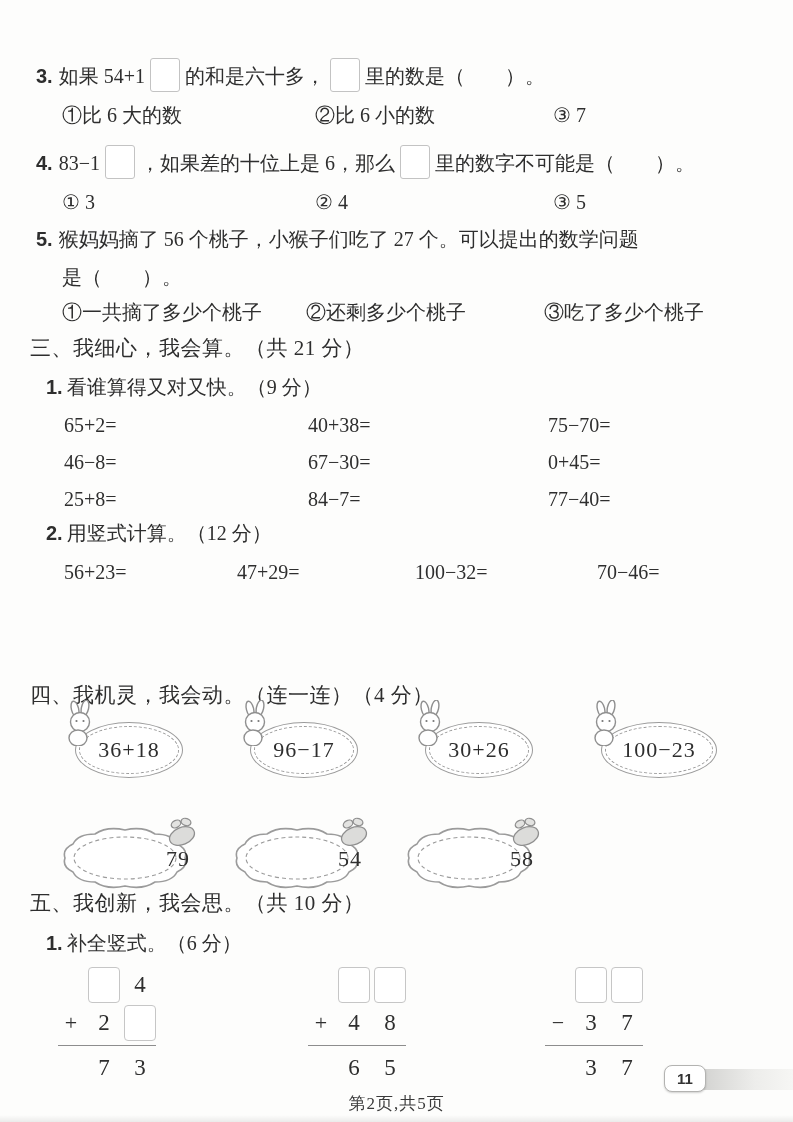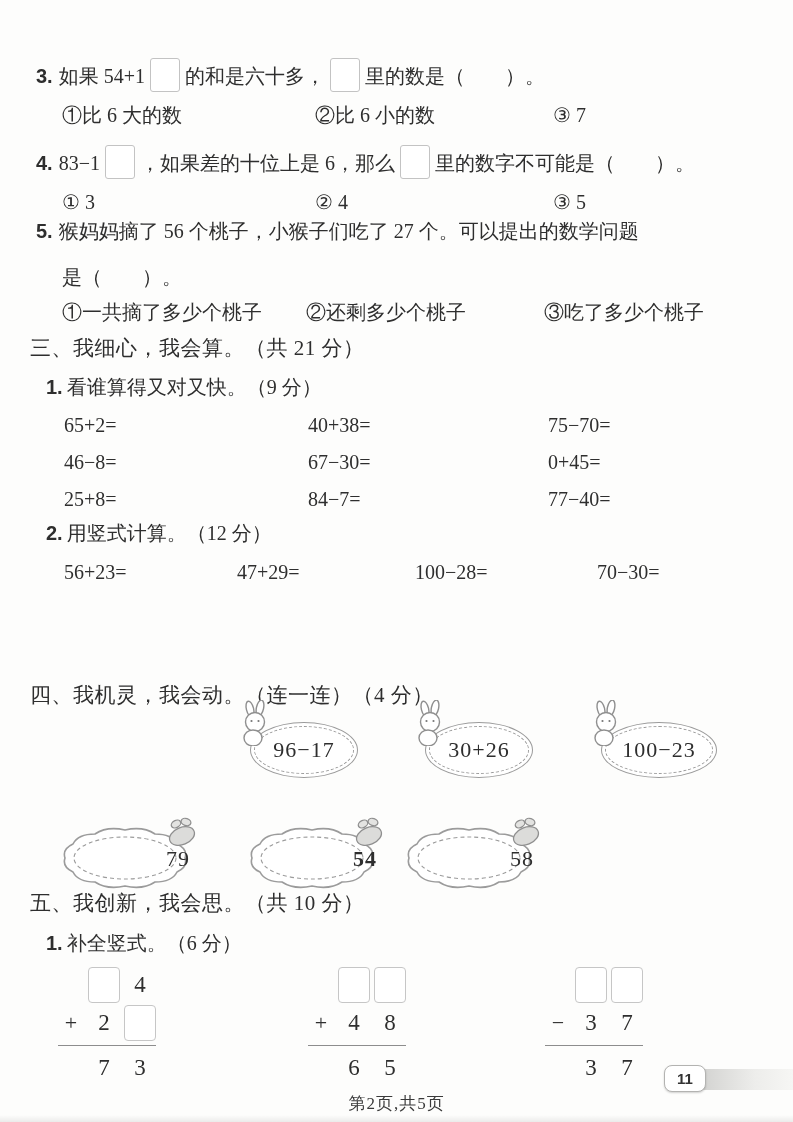--- a/index.html
+++ b/index.html
@@ -85,21 +85,21 @@
 
   <div class="line" style="left:36px; top:145px;">
     <span class="qnum">4.</span><span>83−1</span><span class="inbox"></span><span>，如果差的十位上是 6，那么</span><span class="inbox"></span><span>里的数字不可能是（　　）。</span>
   </div>
   <div class="row" style="top:187px;">
     <span style="left:62px">① 3</span>
     <span style="left:315px">② 4</span>
     <span style="left:553px">③ 5</span>
   </div>
 
-  <div class="line" style="left:36px; top:216px;">
+  <div class="line" style="left:36px; top:224px;">
     <span class="qnum">5.</span><span>猴妈妈摘了 56 个桃子，小猴子们吃了 27 个。可以提出的数学问题</span>
   </div>
   <div class="line" style="left:62px; top:262px;">
     <span>是（　　）。</span>
   </div>
   <div class="row" style="top:297px;">
     <span style="left:62px">①一共摘了多少个桃子</span>
     <span style="left:306px">②还剩多少个桃子</span>
     <span style="left:544px">③吃了多少个桃子</span>
   </div>
@@ -124,26 +124,47 @@
     <span style="left:308px">84−7=</span>
     <span style="left:548px">77−40=</span>
   </div>
 
   <div class="line" style="left:46px; top:518px;">
     <span class="subnum">2.</span><span>用竖式计算。（12 分）</span>
   </div>
   <div class="row" style="top:557px;">
     <span style="left:64px">56+23=</span>
     <span style="left:237px">47+29=</span>
-    <span style="left:415px">100−28=</span>
-    <span style="left:597px">70−30=</span>
+    <span style="left:415px">100−32=</span>
+    <span style="left:597px">70−46=</span>
   </div>
 
   <div class="line heading" style="left:30px; top:680px;">四、我机灵，我会动。（连一连）（4 分）</div>
 
+  <div class="bunny-oval" style="left:75px; top:722px;">
+    <span class="bunny">
+      <svg viewBox="0 0 32 46" width="32" height="46">
+          <g fill="#fff" stroke="#8f8f8f" stroke-width="1.4">
+            <ellipse cx="10" cy="9" rx="3.6" ry="8" transform="rotate(-14 10 9)"></ellipse>
+            <ellipse cx="20" cy="8" rx="3.6" ry="8" transform="rotate(12 20 8)"></ellipse>
+            <circle cx="15" cy="22" r="9.5"></circle>
+            <ellipse cx="13" cy="38" rx="9" ry="8"></ellipse>
+          </g>
+          <g fill="#777">
+            <circle cx="11.5" cy="21" r="1.1"></circle>
+            <circle cx="18.5" cy="21" r="1.1"></circle>
+          </g>
+        </svg>
+    </span>
+    <div class="oval">
+        <div class="oval-inner">
+          <span>36+18</span>
+        </div>
+      </div>
+  </div>
   <div class="bunny-oval" style="left:250px; top:722px;">
     <span class="bunny">
       <svg viewBox="0 0 32 46" width="32" height="46">
           <g fill="#fff" stroke="#8f8f8f" stroke-width="1.4">
             <ellipse cx="10" cy="9" rx="3.6" ry="8" transform="rotate(-14 10 9)"></ellipse>
             <ellipse cx="20" cy="8" rx="3.6" ry="8" transform="rotate(12 20 8)"></ellipse>
             <circle cx="15" cy="22" r="9.5"></circle>
             <ellipse cx="13" cy="38" rx="9" ry="8"></ellipse>
           </g>
           <g fill="#777">
@@ -212,21 +233,21 @@
             <ellipse cx="14" cy="8" rx="5" ry="3.5" fill="#e3e3e1" transform="rotate(-28 14 8)"></ellipse>
             <ellipse cx="24" cy="6" rx="5" ry="3.5" fill="#e3e3e1" transform="rotate(18 24 6)"></ellipse>
             <ellipse cx="20" cy="20" rx="13" ry="8.5" fill="#dcdcda" transform="rotate(-22 20 20)"></ellipse>
           </g>
         </svg>
     </span>
     <div class="cloud-num">
         <span>79</span>
       </div>
   </div>
-  <div class="cloud" style="left:247px; top:826px;font-weight:bold;">
+  <div class="cloud" style="left:232px; top:826px;">
     <svg viewBox="0 0 130 66" width="130" height="66">
         <path d="M125,32 Q128,41 117,46 Q112,56 95,56 Q83,64 65,60 Q47,64 35,56 Q18,56 13,46 Q2,41 5,32 Q2,23 13,18 Q18,8 35,8 Q47,0 65,4 Q83,0 95,8 Q112,8 117,18 Q128,23 125,32 Z" fill="#fff" stroke="#9b9b9b" stroke-width="1.6"></path>
         <ellipse cx="65" cy="32" rx="51" ry="21" fill="none" stroke="#9b9b9b" stroke-width="1.1" stroke-dasharray="4 3"></ellipse>
       </svg>
     <span class="carrot">
       <svg viewBox="0 0 40 34" width="40" height="34">
           <g stroke="#8f8f8f" stroke-width="1.3">
             <ellipse cx="14" cy="8" rx="5" ry="3.5" fill="#e3e3e1" transform="rotate(-28 14 8)"></ellipse>
             <ellipse cx="24" cy="6" rx="5" ry="3.5" fill="#e3e3e1" transform="rotate(18 24 6)"></ellipse>
             <ellipse cx="20" cy="20" rx="13" ry="8.5" fill="#dcdcda" transform="rotate(-22 20 20)"></ellipse>

